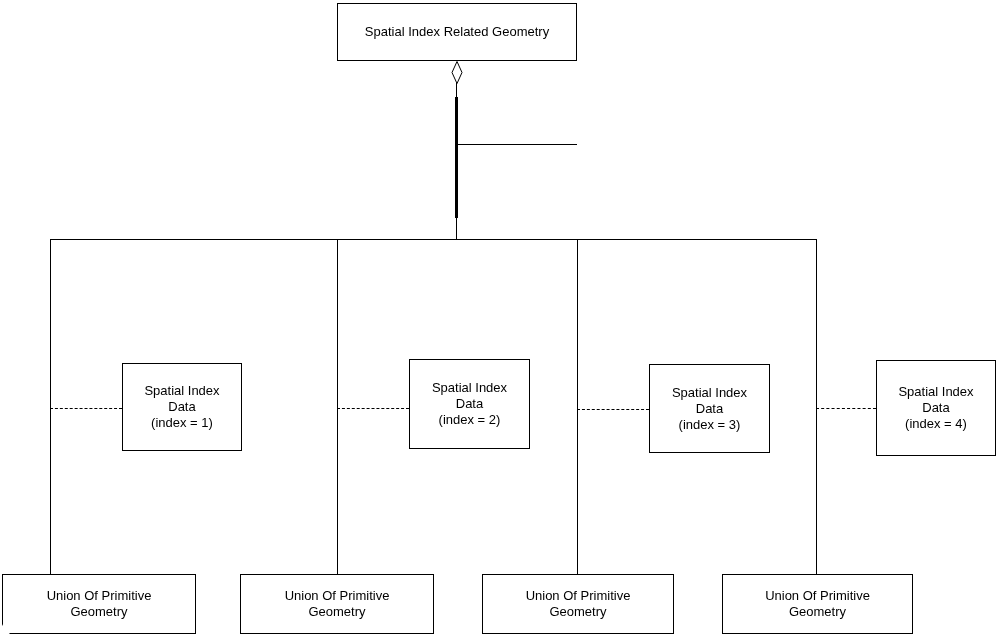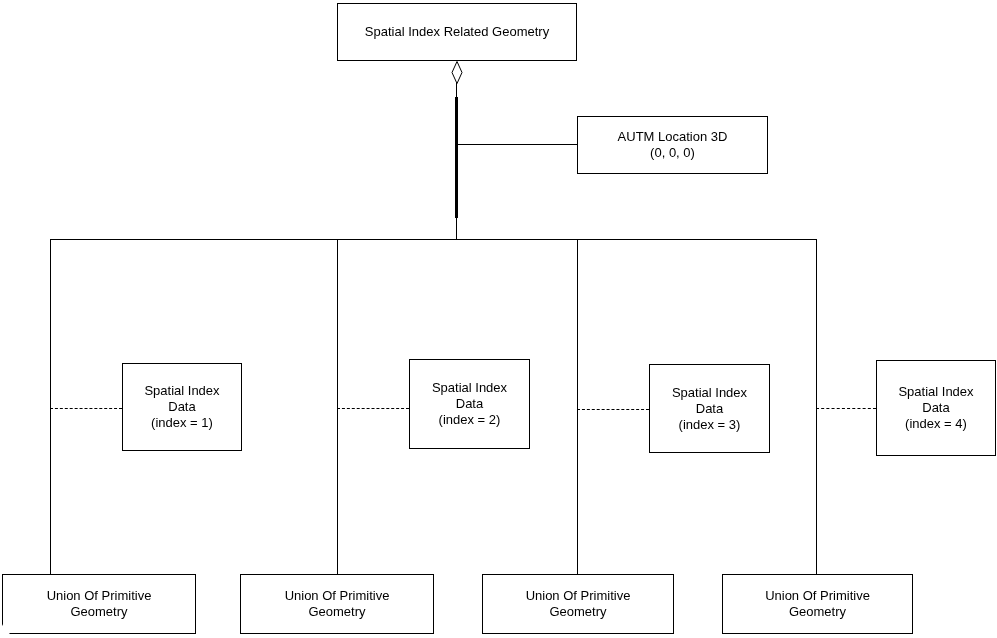--- a/index.html
+++ b/index.html
@@ -91,24 +91,20 @@
   <div class="line drop-4"></div>
   <div class="dash dash-1"></div>
   <div class="dash dash-2"></div>
   <div class="dash dash-3"></div>
   <div class="dash dash-4"></div>
 
   <div class="node box-root">
     <span class="label">Spatial Index Related Geometry</span>
   </div>
 
-  <div class="node box-location">
-    <span class="label">AUTM Location 3D
-(0, 0, 0)</span>
-  </div>
 
   <div class="node box-sid-1">
     <span class="label">Spatial Index
 Data
 (index = 1)</span>
   </div>
   <div class="node box-sid-2">
     <span class="label">Spatial Index
 Data
 (index = 2)</span>

